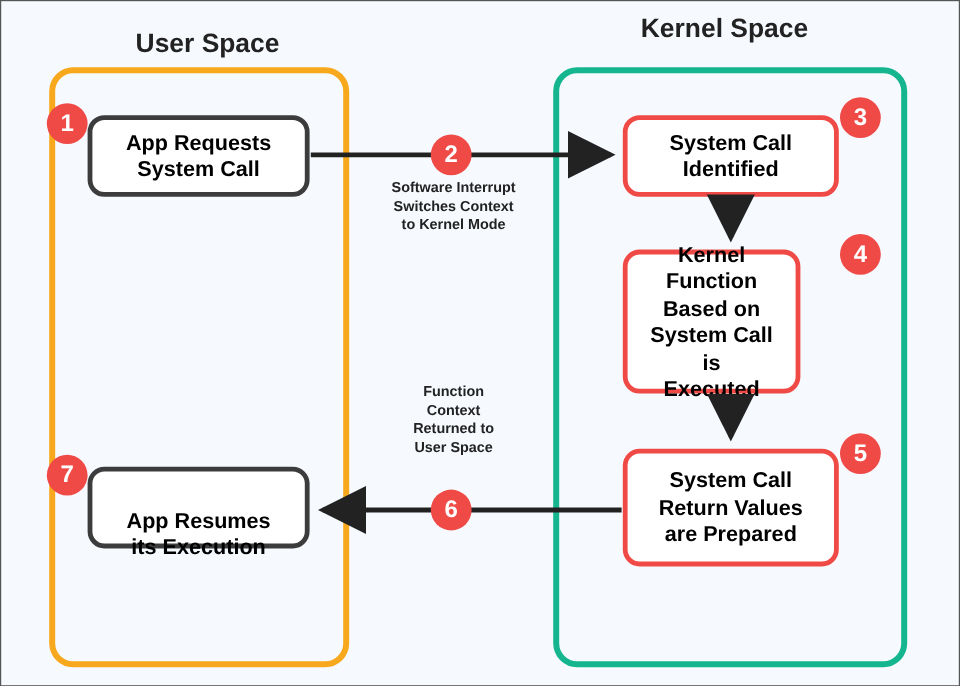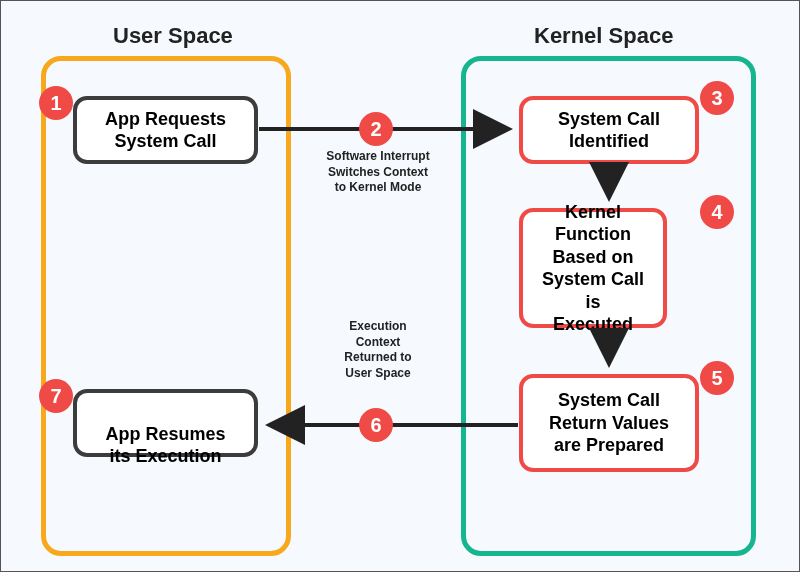--- a/index.html
+++ b/index.html
@@ -62,21 +62,21 @@
     top: 0; left: 0;
     width: 800px;
     height: 572px;
     pointer-events: none;
   }
 </style>
 </head>
 <body>
 
 <div class="space-label" style="left:112px; top:22px;">User Space</div>
-<div class="space-label" style="left:533px; top:22px;">Kernel Space</div>
+<div class="space-label" style="left:533px; top:10px;">Kernel Space</div>
 
 <div class="space-box" style="left:40px; top:55px; width:250px; height:500px; border:5px solid #f7a81c;"></div>
 <div class="space-box" style="left:460px; top:55px; width:295px; height:500px; border:5px solid #15b68f;"></div>
 
 <div class="node" style="left:72px; top:95px; width:185px; height:68px; border:4px solid #3c3c3c;">
   <span style="white-space:pre-line;">App Requests
 System Call</span>
 </div>
 
 <div class="node" style="left:518px; top:95px; width:180px; height:68px; border:4px solid #f04a47;">
@@ -106,21 +106,21 @@
 <div class="badge" style="left:358px; top:111px;">2</div>
 <div class="badge" style="left:699px; top:80px;">3</div>
 <div class="badge" style="left:699px; top:194px;">4</div>
 <div class="badge" style="left:699px; top:360px;">5</div>
 <div class="badge" style="left:358px; top:407px;">6</div>
 <div class="badge" style="left:38px; top:378px;">7</div>
 
 <div class="caption" style="left:302px; top:148px; width:150px; white-space:pre-line;">Software Interrupt
 Switches Context
 to Kernel Mode</div>
-<div class="caption" style="left:322px; top:318px; width:110px; white-space:pre-line;">Execution
+<div class="caption" style="left:322px; top:318px; width:110px; white-space:pre-line;">Function
 Context
 Returned to
 User Space</div>
 
 <svg class="arrows">
   <defs>
     <marker id="ah" markerWidth="12" markerHeight="12" refX="9" refY="5" orient="auto">
       <path d="M0,0 L10,5 L0,10 Z" fill="#222"></path>
     </marker>
   </defs>

